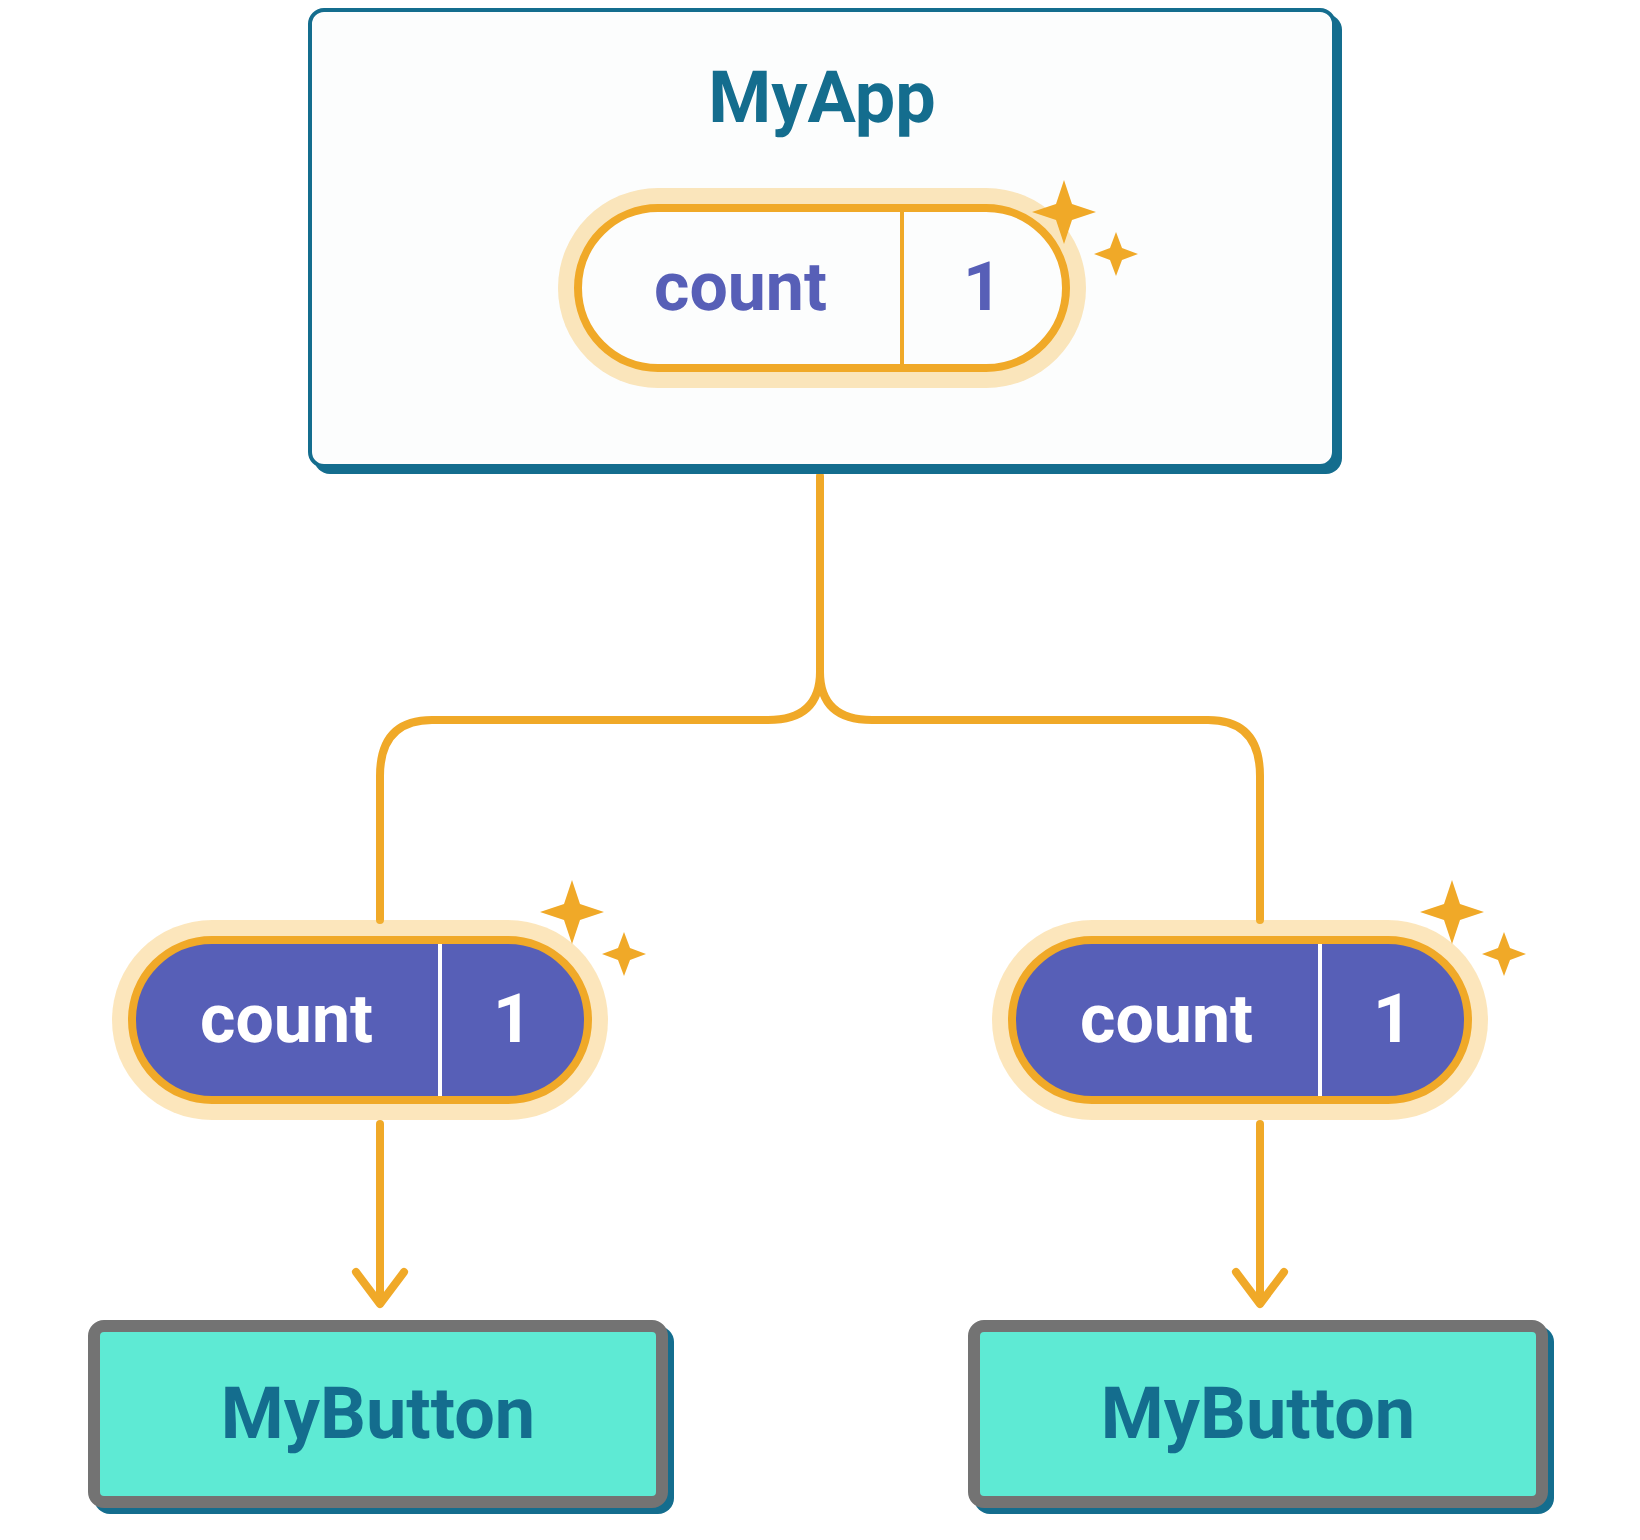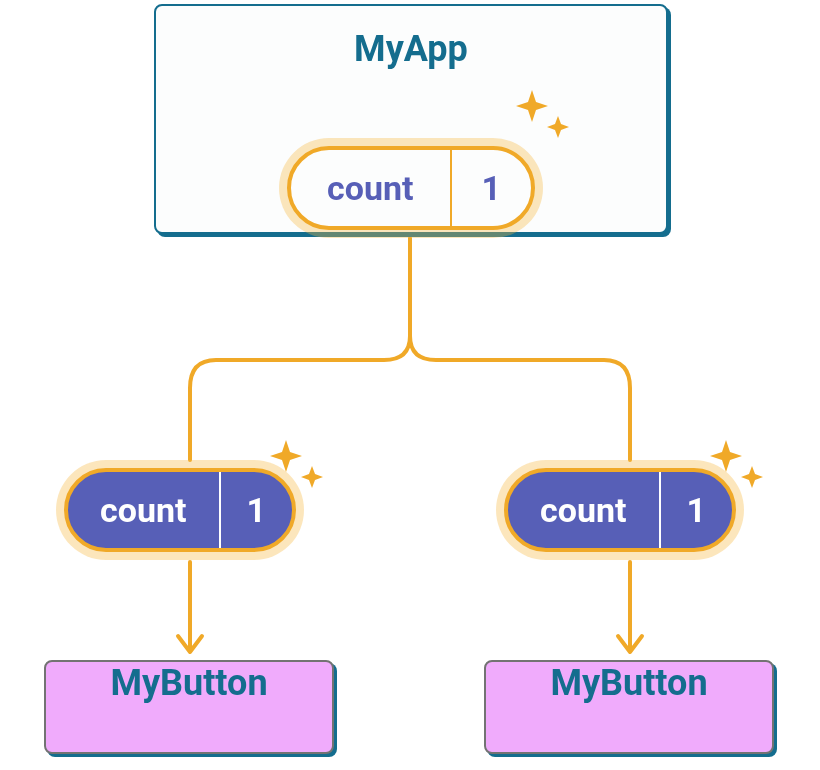--- a/index.html
+++ b/index.html
@@ -24,21 +24,20 @@
     width: 514px;
     height: 230px;
     background: #fcfdfd;
     border: 2px solid #146d8e;
     border-radius: 8px;
     box-shadow: 3px 3px 0 0 #146d8e;
     display: flex;
     flex-direction: column;
     align-items: center;
     padding-top: 22px;
-    gap: 44px;
   }
   .parent-title {
     font-size: 36px;
     font-weight: 700;
     color: #146d8e;
     margin-bottom: 24px;
   }
 
   
   .pill-glow {
@@ -108,26 +107,26 @@
   }
   .prop-value {
     padding: 0 26px;
   }
 
   
   .child-box {
     position: absolute;
     width: 290px;
     height: 94px;
-    background: #f0abfc;
-    border: 2px solid #737373;
+    background: #5eead4;
+    border: 6px solid #737373;
     border-radius: 8px;
     box-shadow: 3px 3px 0 0 #146d8e;
     display: flex;
-    align-items: flex-start;
+    align-items: center;
     justify-content: center;
   }
   .child-title {
     font-size: 36px;
     font-weight: 700;
     color: #146d8e;
   }
 
   
   .sparkles {

